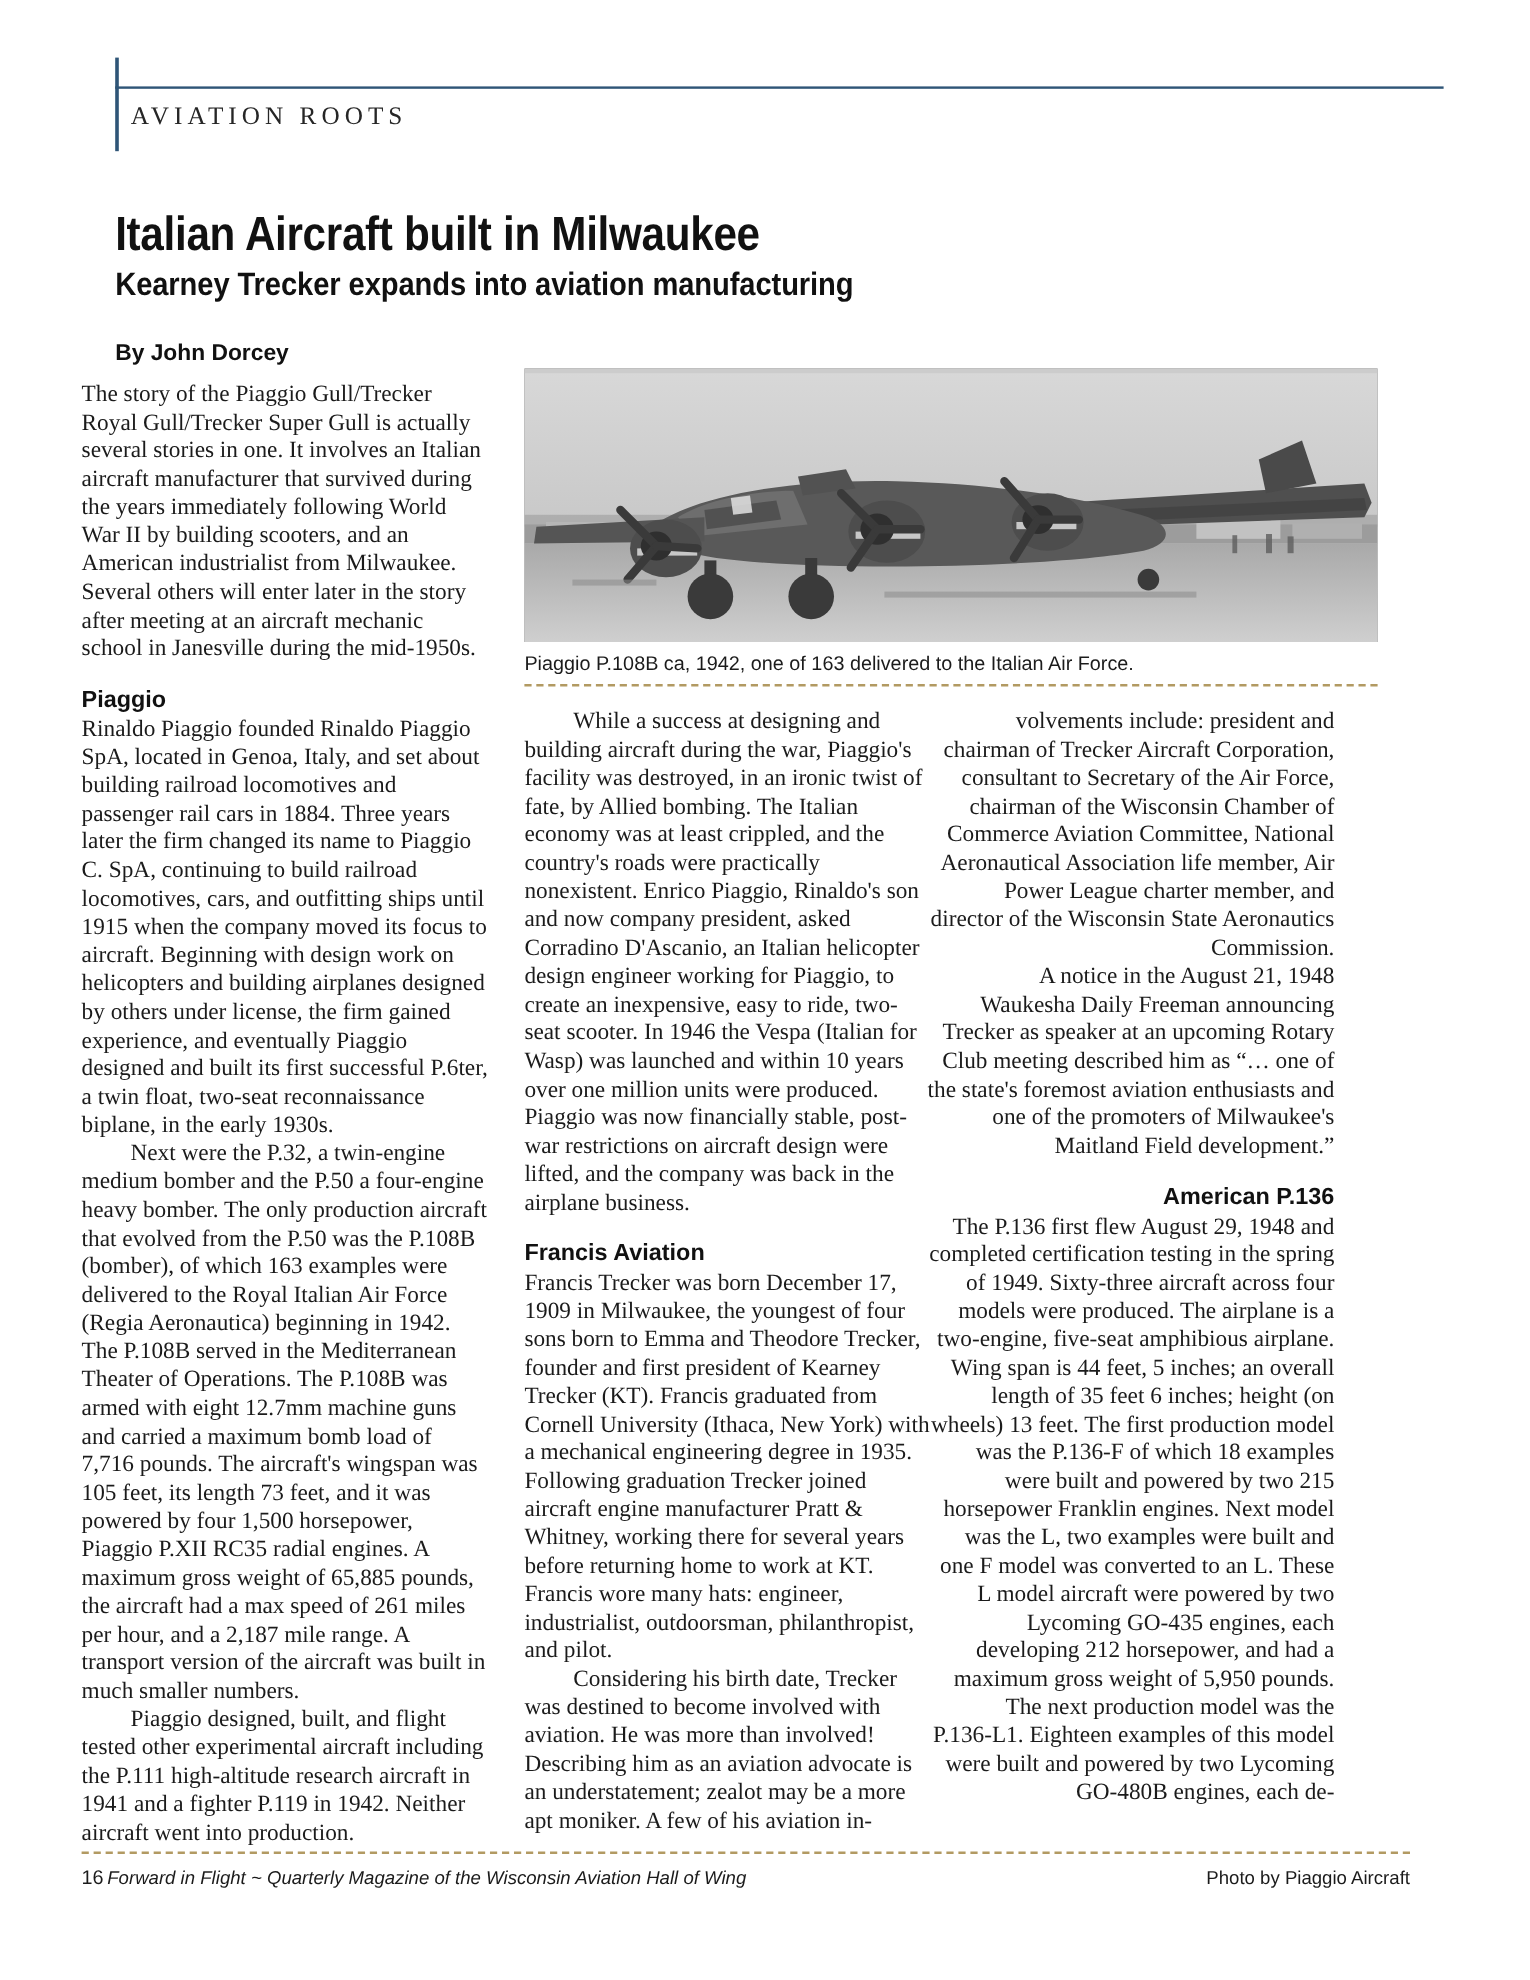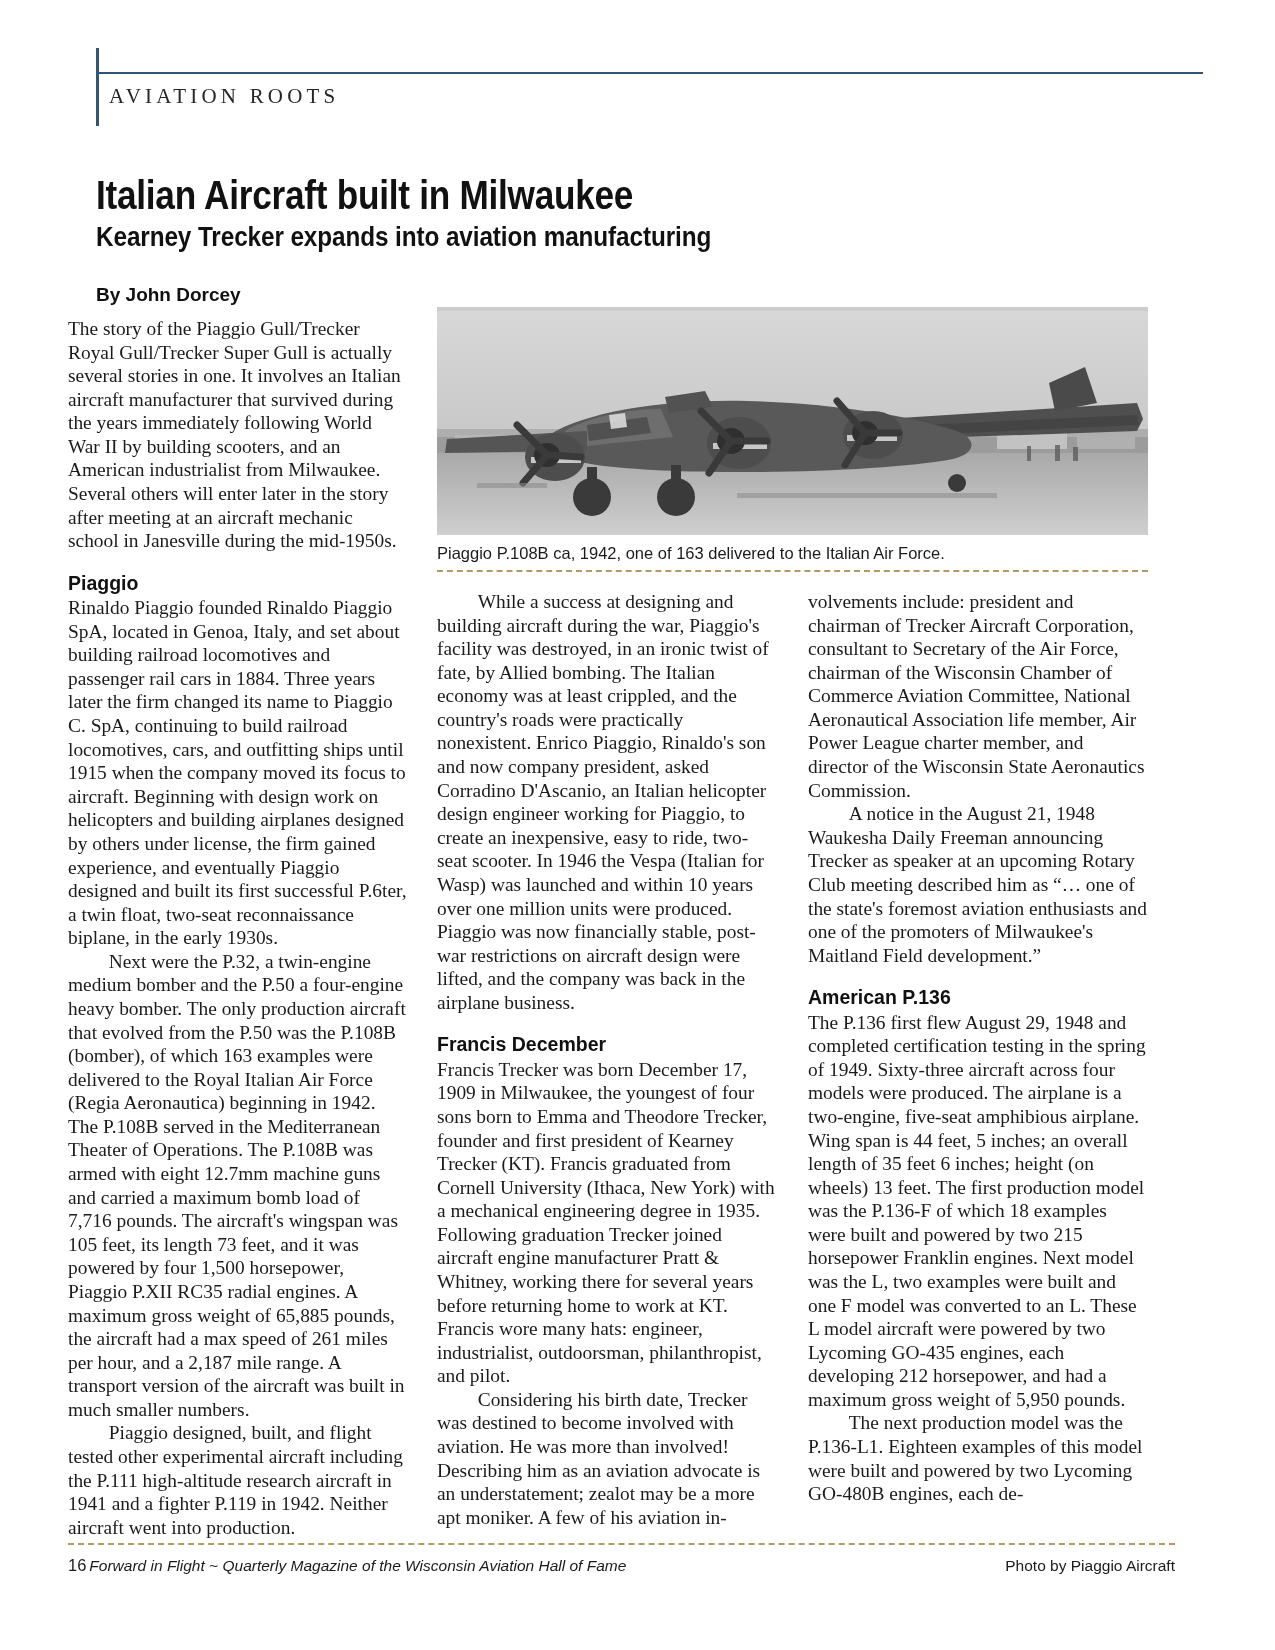--- a/index.html
+++ b/index.html
@@ -132,21 +132,21 @@
   .col {
     position: absolute;
     width: 340px;
     font-size: 19.4px;
     line-height: 1.215;
     text-align: left;
     color: #1b1b1b;
   }
   #col-1 { left: 68px;  top: 317px;  }
   #col-2 { left: 437px; top: 590px;  }
-  #col-3 { left: 808px; top: 590px;  }
+  #col-3 { left: 772px; top: 590px; text-align: right;  }
 
   .col p { margin: 0; }
   .col p.indent { text-indent: 2.1em; }
 
   .sec-head {
     font-family: "Liberation Sans", sans-serif;
     font-weight: bold;
     font-size: 19.5px;
     line-height: 1.2;
     color: #111;
@@ -293,33 +293,33 @@
 
   <div class="col" id="col-1">
       <p>The story of the Piaggio Gull/Trecker Royal Gull/Trecker Super Gull is actually several stories in one. It involves an Italian aircraft manufacturer that survived during the years immediately following World War II by building scooters, and an American industrialist from Milwaukee. Several others will enter later in the story after meeting at an aircraft mechanic school in Janesville during the mid-1950s.</p>
       <div class="sec-head">Piaggio</div>
       <p>Rinaldo Piaggio founded Rinaldo Piaggio SpA, located in Genoa, Italy, and set about building railroad locomotives and passenger rail cars in 1884. Three years later the firm changed its name to Piaggio C. SpA, continuing to build railroad locomotives, cars, and outfitting ships until 1915 when the company moved its focus to aircraft. Beginning with design work on helicopters and building airplanes designed by others under license, the firm gained experience, and eventually Piaggio designed and built its first successful P.6ter, a twin float, two-seat reconnaissance biplane, in the early 1930s.</p>
       <p class="indent">Next were the P.32, a twin-engine medium bomber and the P.50 a four-engine heavy bomber. The only production aircraft that evolved from the P.50 was the P.108B (bomber), of which 163 examples were delivered to the Royal Italian Air Force (Regia Aeronautica) beginning in 1942. The P.108B served in the Mediterranean Theater of Operations. The P.108B was armed with eight 12.7mm machine guns and carried a maximum bomb load of 7,716 pounds. The aircraft's wingspan was 105 feet, its length 73 feet, and it was powered by four 1,500 horsepower, Piaggio P.XII RC35 radial engines. A maximum gross weight of 65,885 pounds, the aircraft had a max speed of 261 miles per hour, and a 2,187 mile range. A transport version of the aircraft was built in much smaller numbers.</p>
       <p class="indent">Piaggio designed, built, and flight tested other experimental aircraft including the P.111 high-altitude research aircraft in 1941 and a fighter P.119 in 1942. Neither aircraft went into production.</p>
     </div>
   <div class="col" id="col-2">
       <p class="indent">While a success at designing and building aircraft during the war, Piaggio's facility was destroyed, in an ironic twist of fate, by Allied bombing. The Italian economy was at least crippled, and the country's roads were practically nonexistent. Enrico Piaggio, Rinaldo's son and now company president, asked Corradino D'Ascanio, an Italian helicopter design engineer working for Piaggio, to create an inexpensive, easy to ride, two-seat scooter. In 1946 the Vespa (Italian for Wasp) was launched and within 10 years over one million units were produced. Piaggio was now financially stable, post-war restrictions on aircraft design were lifted, and the company was back in the airplane business.</p>
-      <div class="sec-head">Francis December</div>
+      <div class="sec-head">Francis Aviation</div>
       <p>Francis Trecker was born December 17, 1909 in Milwaukee, the youngest of four sons born to Emma and Theodore Trecker, founder and first president of Kearney Trecker (KT). Francis graduated from Cornell University (Ithaca, New York) with a mechanical engineering degree in 1935. Following graduation Trecker joined aircraft engine manufacturer Pratt &amp; Whitney, working there for several years before returning home to work at KT. Francis wore many hats: engineer, industrialist, outdoorsman, philanthropist, and pilot.</p>
       <p class="indent">Considering his birth date, Trecker was destined to become involved with aviation. He was more than involved! Describing him as an aviation advocate is an understatement; zealot may be a more apt moniker. A few of his aviation in-</p>
     </div>
   <div class="col" id="col-3">
       <p>volvements include: president and chairman of Trecker Aircraft Corporation, consultant to Secretary of the Air Force, chairman of the Wisconsin Chamber of Commerce Aviation Committee, National Aeronautical Association life member, Air Power League charter member, and director of the Wisconsin State Aeronautics Commission.</p>
       <p class="indent">A notice in the August 21, 1948 Waukesha Daily Freeman announcing Trecker as speaker at an upcoming Rotary Club meeting described him as “… one of the state's foremost aviation enthusiasts and one of the promoters of Milwaukee's Maitland Field development.”</p>
       <div class="sec-head">American P.136</div>
       <p>The P.136 first flew August 29, 1948 and completed certification testing in the spring of 1949. Sixty-three aircraft across four models were produced. The airplane is a two-engine, five-seat amphibious airplane. Wing span is 44 feet, 5 inches; an overall length of 35 feet 6 inches; height (on wheels) 13 feet. The first production model was the P.136-F of which 18 examples were built and powered by two 215 horsepower Franklin engines. Next model was the L, two examples were built and one F model was converted to an L. These L model aircraft were powered by two Lycoming GO-435 engines, each developing 212 horsepower, and had a maximum gross weight of 5,950 pounds.</p>
       <p class="indent">The next production model was the P.136-L1. Eighteen examples of this model were built and powered by two Lycoming GO-480B engines, each de-</p>
     </div>
 
   <div class="rule-dashed" id="rule-footer" style="border-top-color: rgb(178, 154, 98);"></div>
   <div class="footer">
     <div class="footer-left">
-      <span class="pageno">16</span><span>Forward in Flight ~ Quarterly Magazine of the Wisconsin Aviation Hall of Fame</span>
+      <span class="pageno">16</span><span>Forward in Flight ~ Quarterly Magazine of the Wisconsin Aviation Hall of Wing</span>
     </div>
     <div class="footer-right">Photo by Piaggio Aircraft</div>
   </div>
 
 </div>
 
 </body></html>

